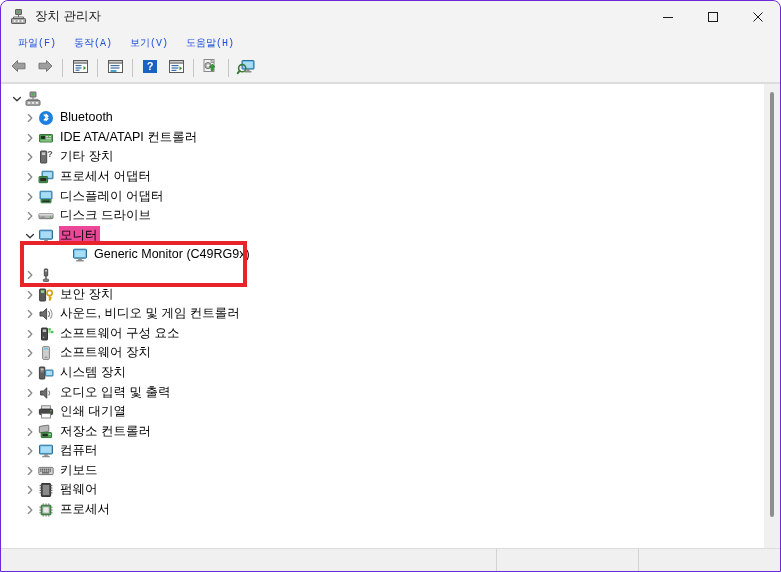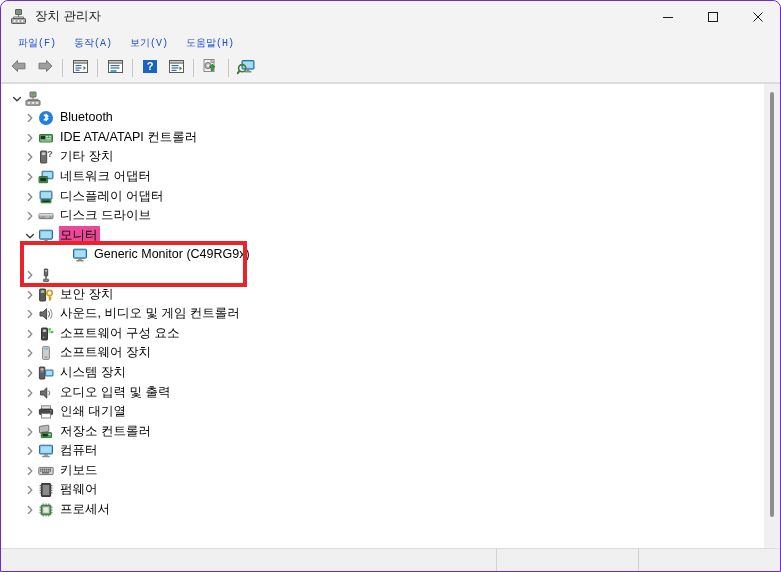--- a/index.html
+++ b/index.html
@@ -452,21 +452,21 @@
                 </svg>
               </span>
               <span class="ic">
                 <svg width="16" height="16" viewBox="0 0 16 16">
                   <rect x="4" y="2.2" width="11" height="7.6" rx="0.6" fill="#5bb3e0" stroke="#2d6f96" stroke-width="0.9"></rect>
                   <rect x="5.1" y="3.2" width="8.8" height="5.5" fill="#a9dcf5"></rect>
                   <rect x="1" y="7.5" width="8.6" height="6.2" rx="0.6" fill="#4aa54f" stroke="#2a6b2e" stroke-width="0.9"></rect>
                   <rect x="2.2" y="8.7" width="6.2" height="3.6" fill="#2b2b2b"></rect>
                 </svg>
               </span>
-              <span class="lbl">네트워크 어댑터</span>
+              <span class="lbl">프로세서 어댑터</span>
             </div>
             <div class="row depth1">
               <span class="chev">
                 <svg width="10" height="10" viewBox="0 0 10 10">
                   <path d="M3.4 1.6 L6.8 5 L3.4 8.4" stroke="#8a8a8a" stroke-width="1.35" fill="none" stroke-linecap="round" stroke-linejoin="round"></path>
                 </svg>
               </span>
               <span class="ic">
                 <svg width="16" height="16" viewBox="0 0 16 16">
                   <rect x="2" y="2.2" width="12" height="8" rx="0.6" fill="#5bb3e0" stroke="#2d6f96" stroke-width="0.9"></rect>

